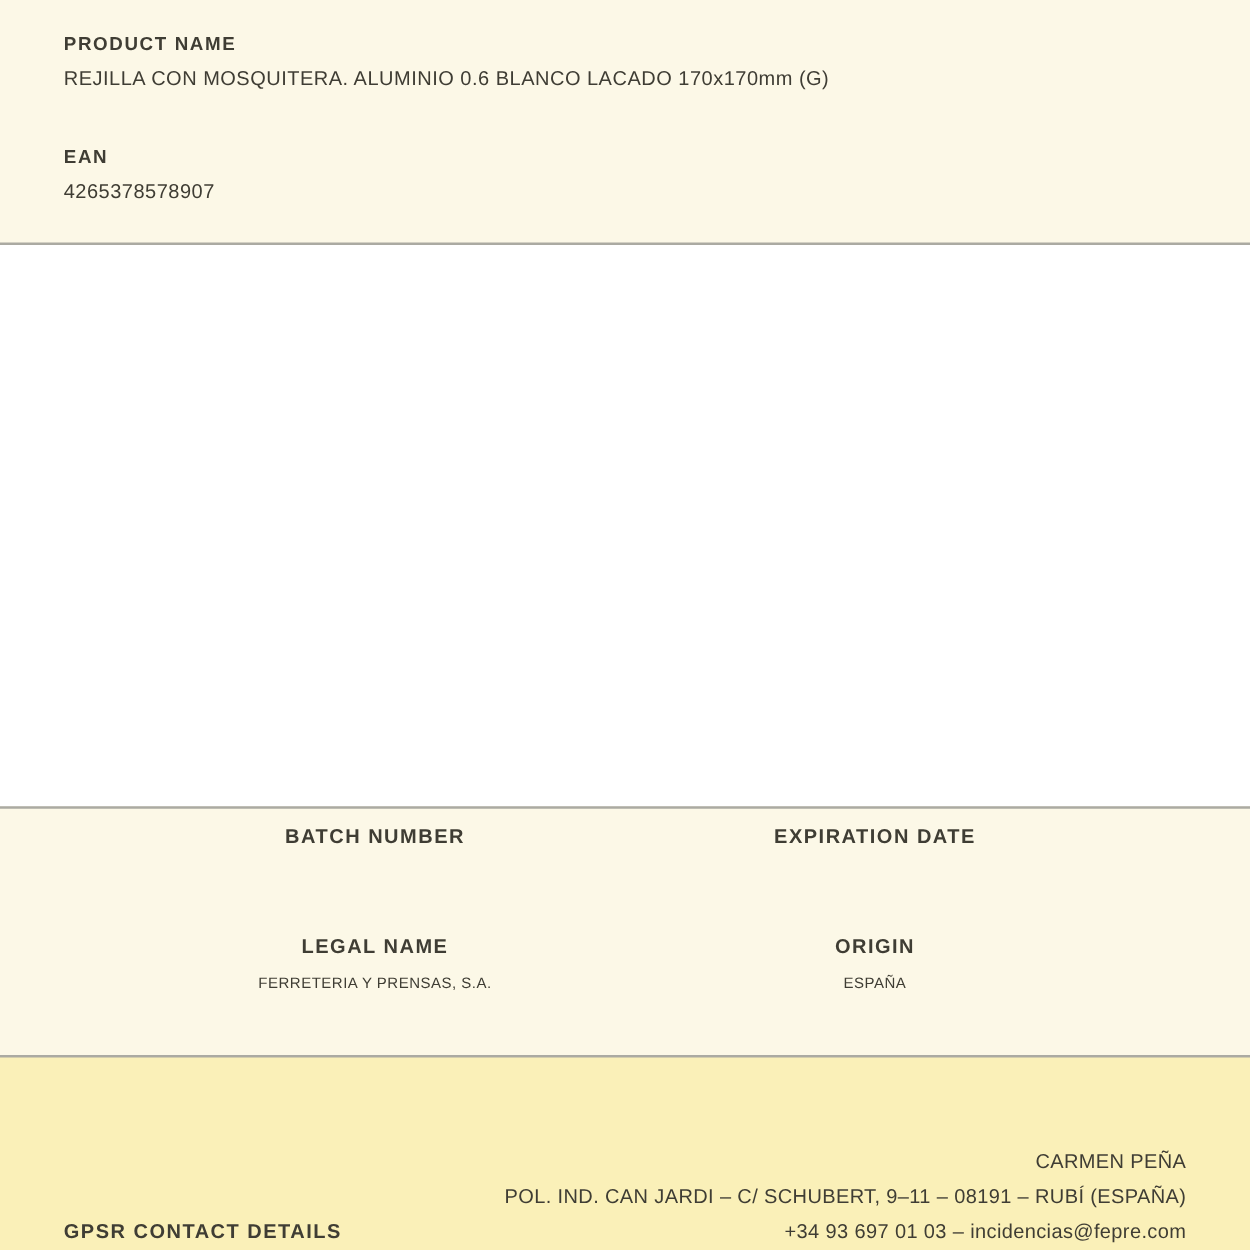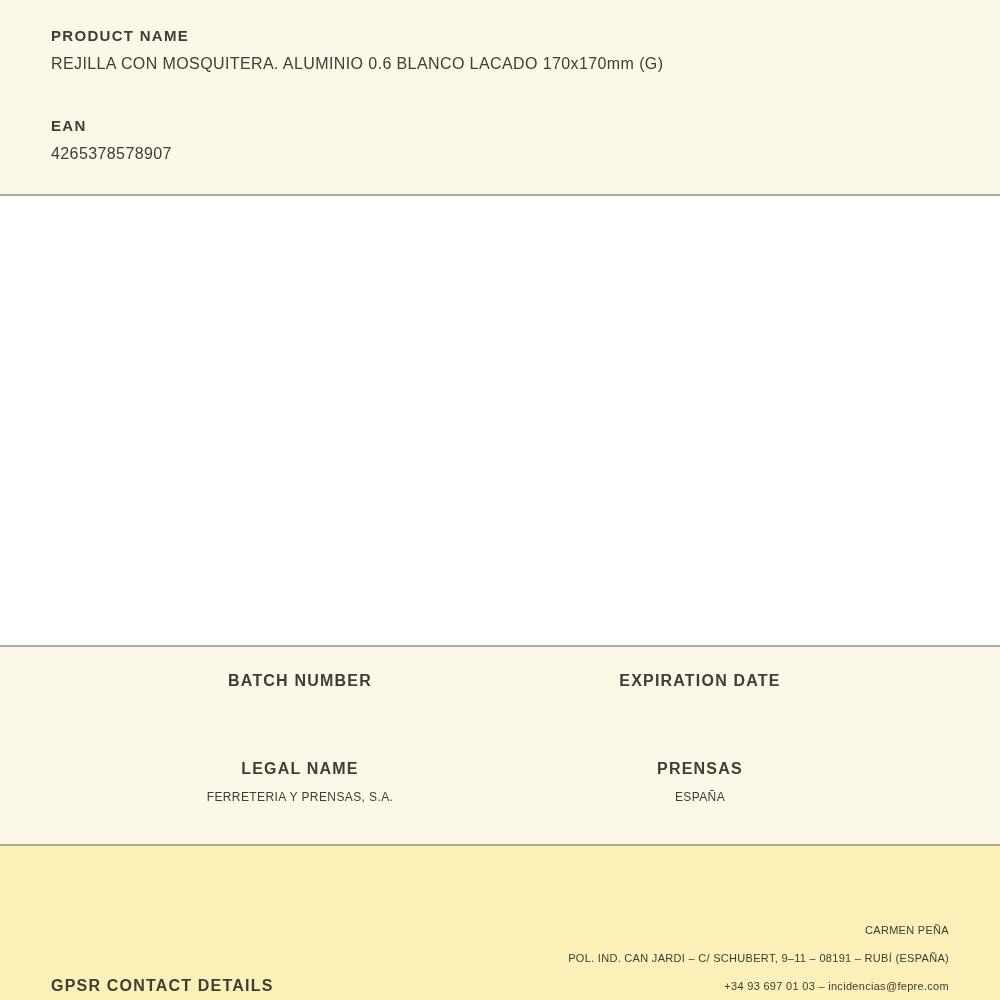--- a/index.html
+++ b/index.html
@@ -38,21 +38,21 @@
   .section-image {
     flex: 1;
     background: #FFFFFF;
   }
 
   
   .section-batch {
     height: 199px;
     background: #FCF8E7;
     border-top: 2px solid #ABAAA2;
-    padding: 24px 100px 0;
+    padding: 13px 100px 0;
   }
   .batch-grid {
     display: grid;
     grid-template-columns: 1fr 1fr;
     text-align: center;
   }
   .batch-grid .cell-label {
     font-size: 16px;
     font-weight: bold;
     letter-spacing: 1.2px;
@@ -83,21 +83,21 @@
   }
   .gpsr-label {
     font-size: 16px;
     font-weight: bold;
     letter-spacing: 1.2px;
     line-height: 28px;
     white-space: nowrap;
   }
   .gpsr-contact {
     text-align: right;
-    font-size: 11px;
+    font-size: 16px;
     letter-spacing: 0.3px;
     line-height: 28px;
   }
 </style>
 </head>
 <body>
 
 <div class="section-product">
   <div class="field-label">PRODUCT NAME</div>
   <div class="field-value">REJILLA CON MOSQUITERA. ALUMINIO 0.6 BLANCO LACADO 170x170mm (G)</div>
@@ -117,21 +117,21 @@
       <div class="cell-label">EXPIRATION DATE</div>
       <div class="cell-value"></div>
     </div>
   </div>
   <div class="batch-grid row2">
     <div>
       <div class="cell-label">LEGAL NAME</div>
       <div class="cell-value">FERRETERIA Y PRENSAS, S.A.</div>
     </div>
     <div>
-      <div class="cell-label">PRENSAS</div>
+      <div class="cell-label">ORIGIN</div>
       <div class="cell-value">ESPAÑA</div>
     </div>
   </div>
 </div>
 
 <div class="section-gpsr">
   <div class="gpsr-label">GPSR CONTACT DETAILS</div>
   <div class="gpsr-contact">
     <div>CARMEN PEÑA</div>
     <div>POL. IND. CAN JARDI – C/ SCHUBERT, 9–11 – 08191 – RUBÍ (ESPAÑA)</div>

